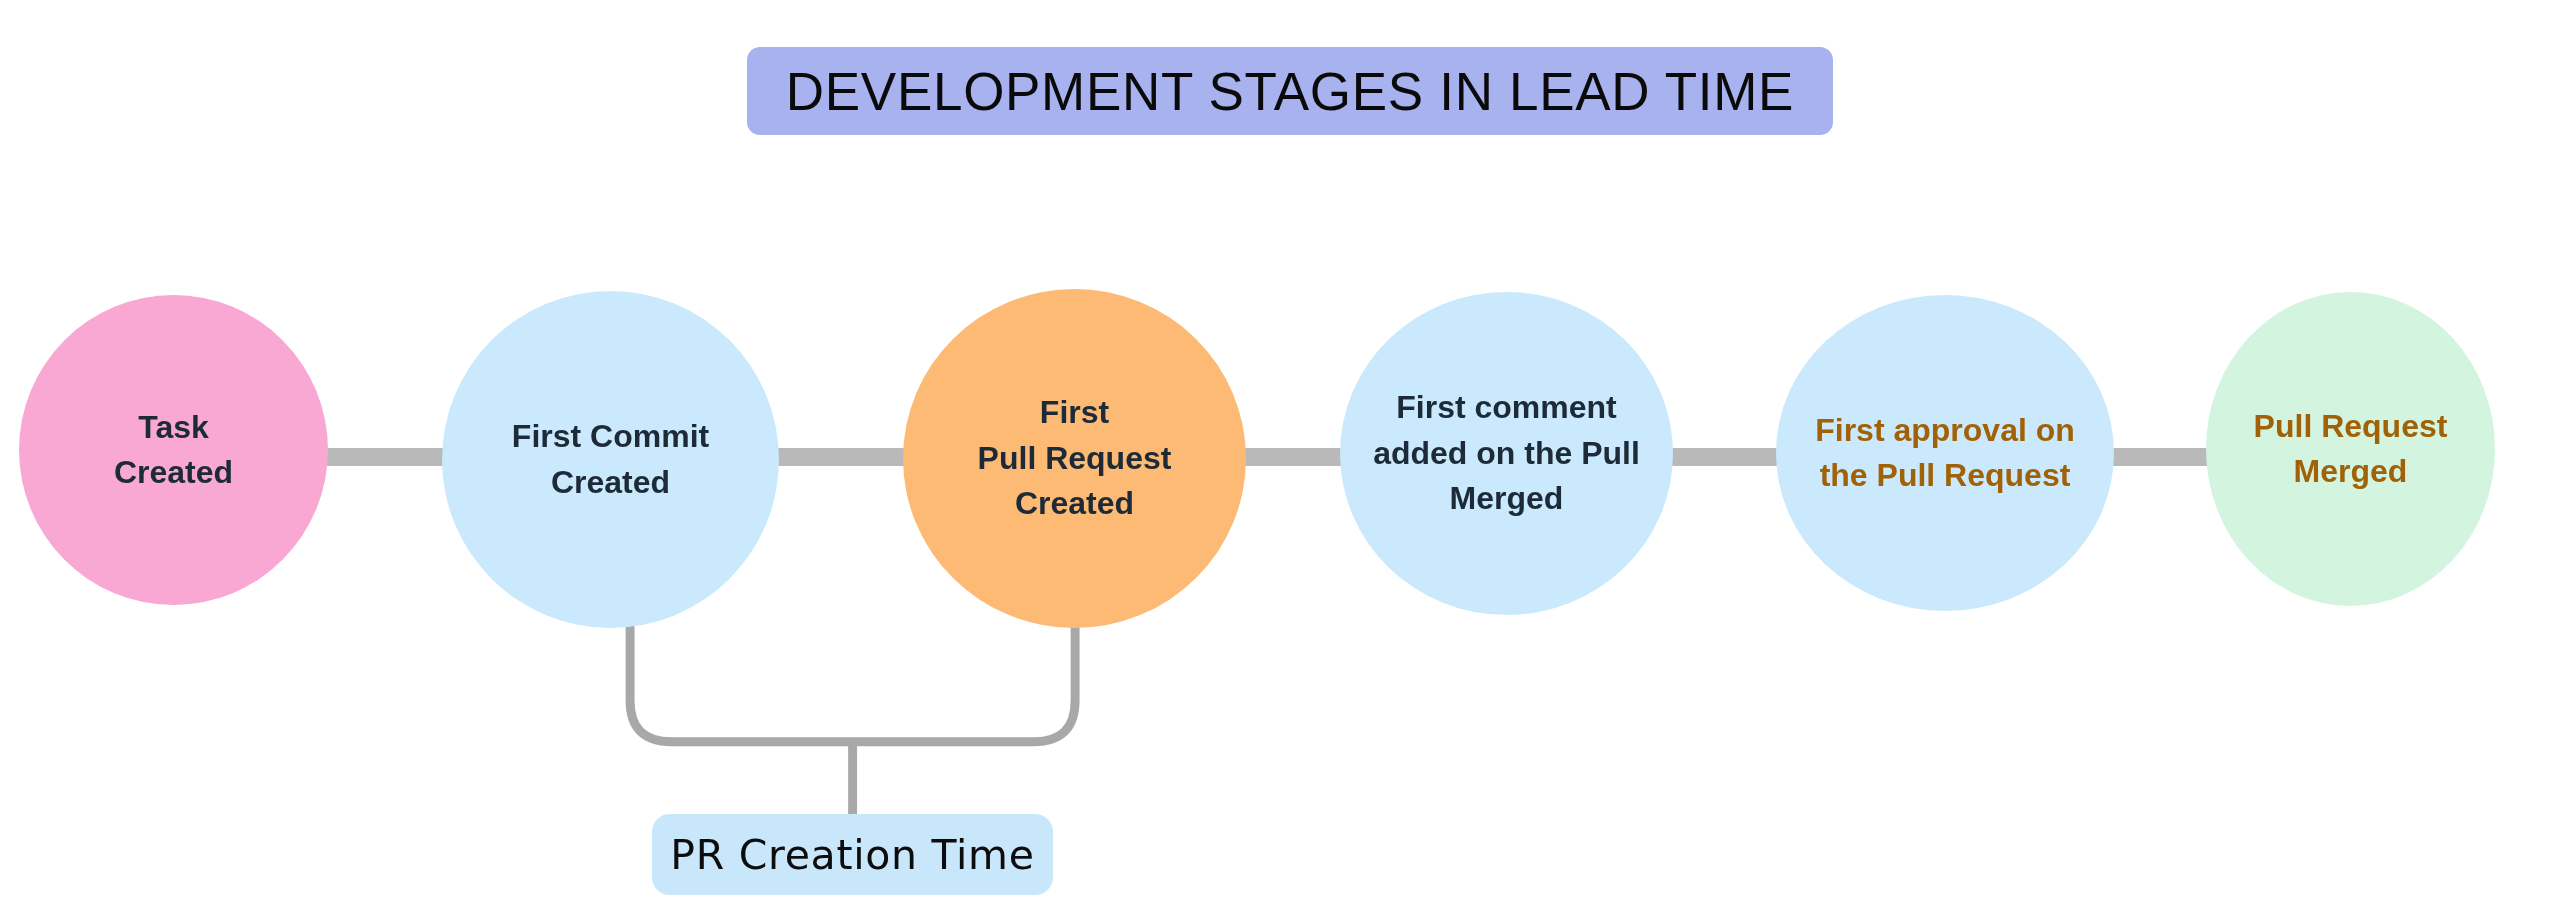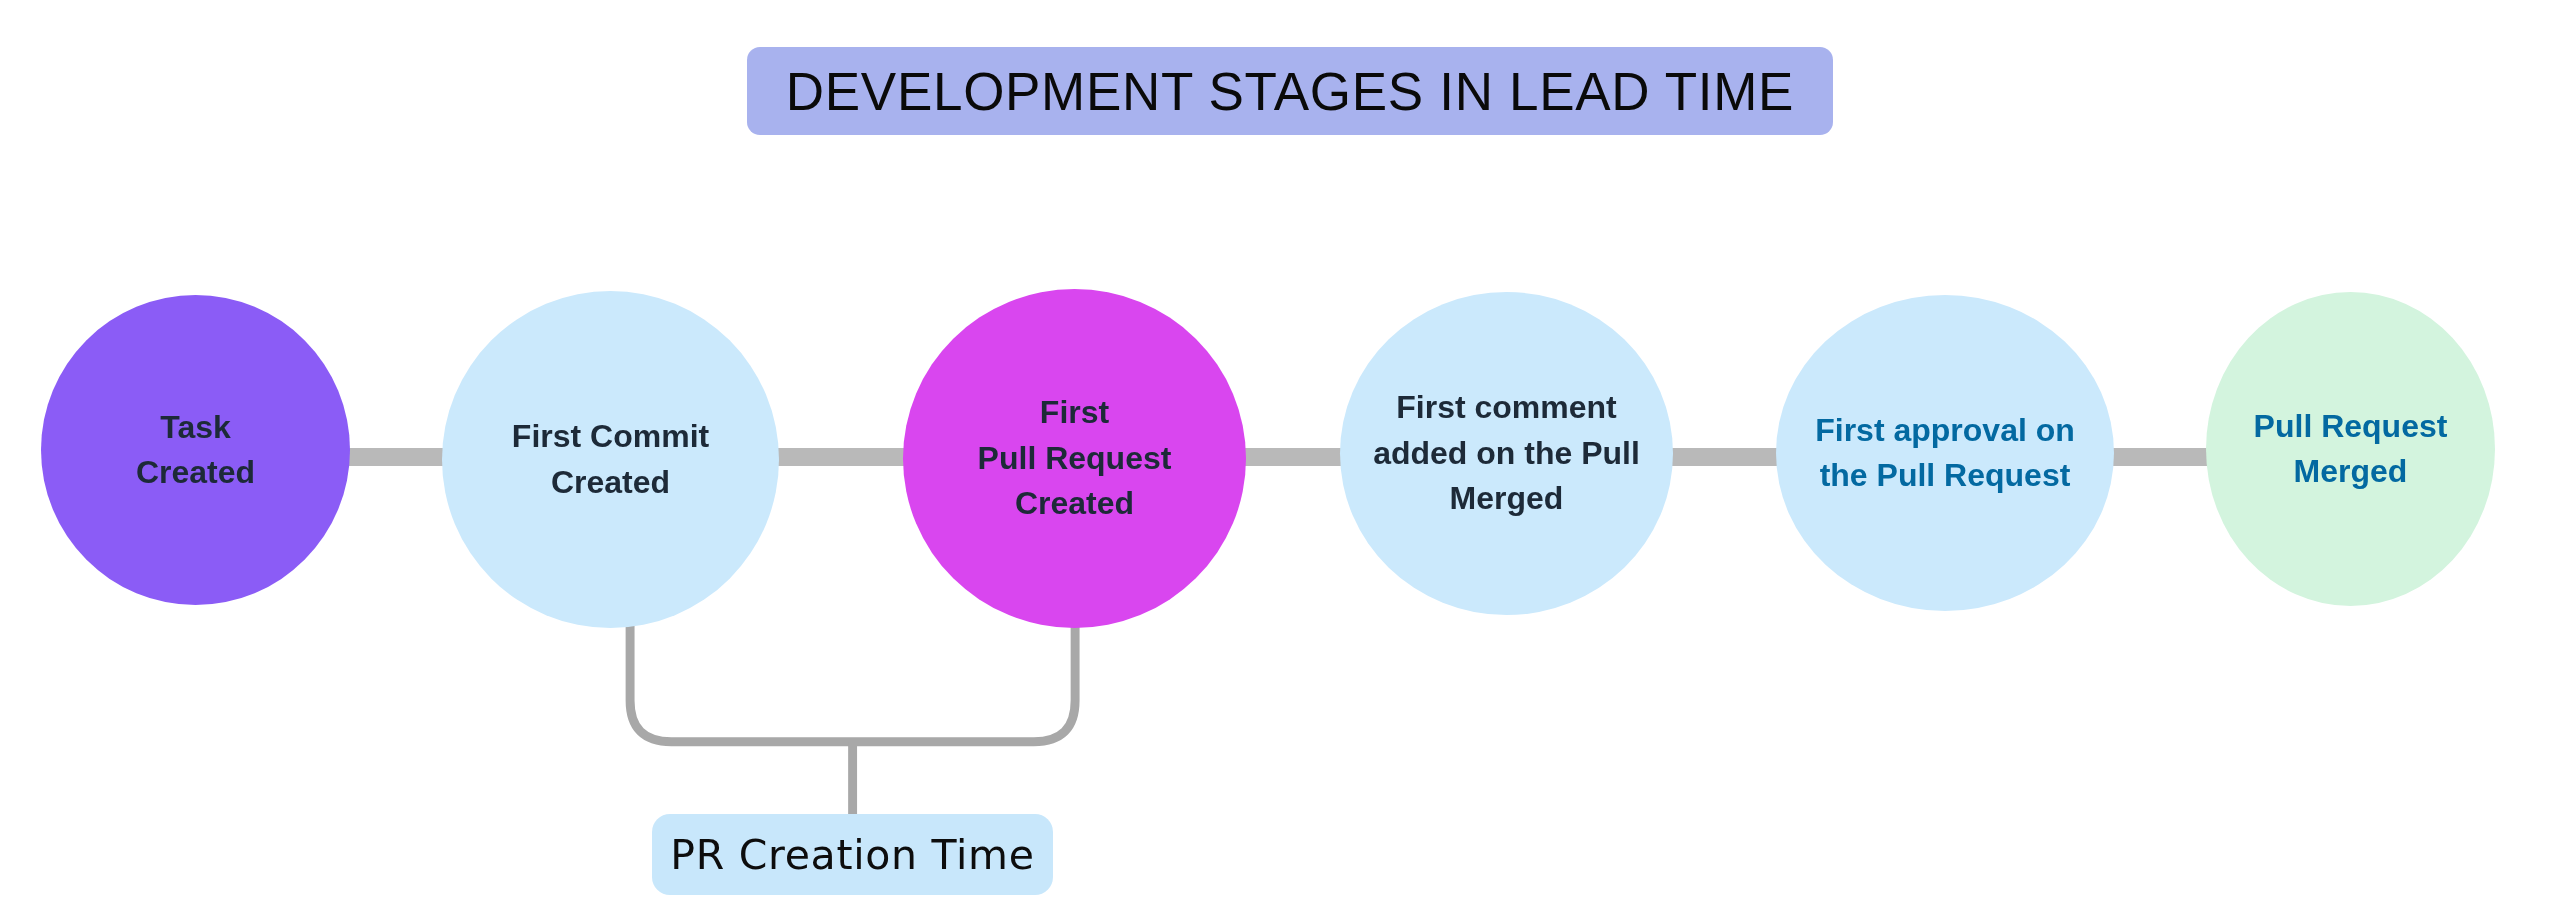--- a/index.html
+++ b/index.html
@@ -60,28 +60,28 @@
     text-align: center;
     z-index: 2;
   }
   .node-label {
     white-space: pre-line;
     font-family: "Liberation Sans", sans-serif;
     font-weight: bold;
     font-size: 32px;
     line-height: 1.42;
   }
-  .n1 { left: 41px;   top: 295px; width: 309px; height: 310px; background: #8b5cf6; }
+  .n1 { left: 19px;   top: 295px; width: 309px; height: 310px; background: #f9a8d4; }
   .n2 { left: 442px;  top: 291px; width: 337px; height: 337px; background: #cbe9fc; }
-  .n3 { left: 903px; top: 289px; width: 343px; height: 339px; background: #d946ef; text-align: center; }
+  .n3 { left: 903px; top: 289px; width: 343px; height: 339px; background: #fdba74; text-align: center; }
   .n4 { left: 1340px; top: 292px; width: 333px; height: 323px; background: #cbe9fc; }
   .n5 { left: 1776px; top: 295px; width: 338px; height: 316px; background: #cbe9fc; }
   .n6 { left: 2206px; top: 292px; width: 289px; height: 314px; background: #d3f4de; }
   .text-navy  { color: #1d2a38; }
-  .text-black { color: #0369a1; }
+  .text-black { color: #a16207; }
 
   
   .bracket-svg {
     position: absolute;
     left: 0;
     top: 0;
     width: 2576px;
     height: 923px;
     z-index: 1;
     pointer-events: none;

